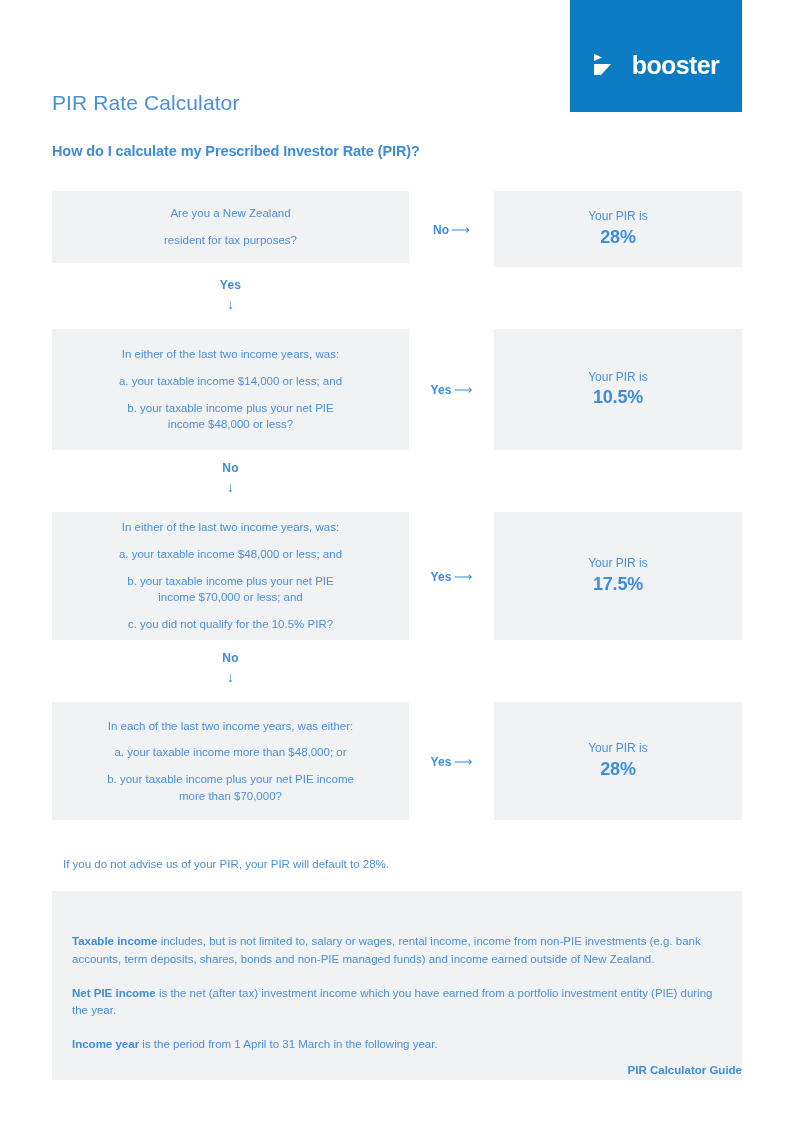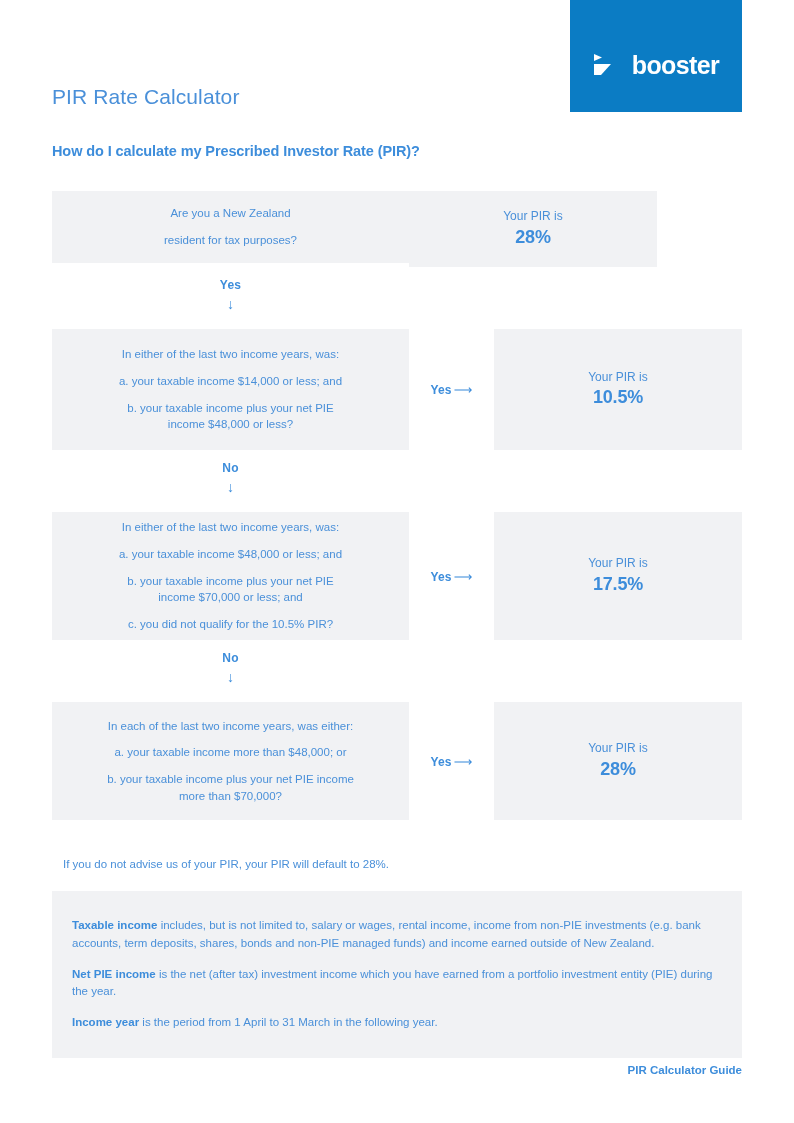--- a/index.html
+++ b/index.html
@@ -44,21 +44,21 @@
     font-size: 25px;
     font-weight: bold;
     letter-spacing: -0.6px;
     line-height: 1;
   }
 
   
   .page-title {
     position: absolute;
     left: 52px;
-    top: 85px;
+    top: 91px;
     font-size: 21px;
     font-weight: normal;
     color: #4a90d9;
     letter-spacing: 0.1px;
   }
   .page-subtitle {
     position: absolute;
     left: 52px;
     top: 143px;
     font-size: 14.5px;
@@ -180,21 +180,21 @@
     top: 891px;
     width: 690px;
     box-sizing: border-box;
     background: #f1f2f4;
     padding: 26px 20px 26px 20px;
   }
   .def-para {
     font-size: 11.5px;
     line-height: 1.55;
     color: #4a90d9;
-    margin: 0 0 13px 0;
+    margin: 16px 0 13px 0;
   }
   .def-para:last-child { margin-bottom: 0; }
   .def-term {
     font-weight: bold;
     color: #3d8ddb;
   }
 
   
   .footer-link {
     position: absolute;
@@ -222,20 +222,23 @@
 <div class="page-title">PIR Rate Calculator</div>
 <div class="page-subtitle">How do I calculate my Prescribed Investor Rate (PIR)?</div>
 
 <div class="flow">
 
   <div class="flow-row">
     <div class="q-box" style="height:72px">
       <div class="q-line">Are you a New Zealand</div>
       <div class="q-line">resident for tax purposes?</div>
     </div>
+    <div class="connector">
+      <span class="connector-label"><span>No</span><span class="arrow">⟶</span></span>
+    </div>
     <div class="r-box" style="height:76px">
       <div class="r-label">Your PIR is</div>
       <div class="r-value">28%</div>
     </div>
   </div>
   <div class="down-gap">
     <div class="down-label">Yes</div>
     <div class="down-arrow">↓</div>
   </div>
 

